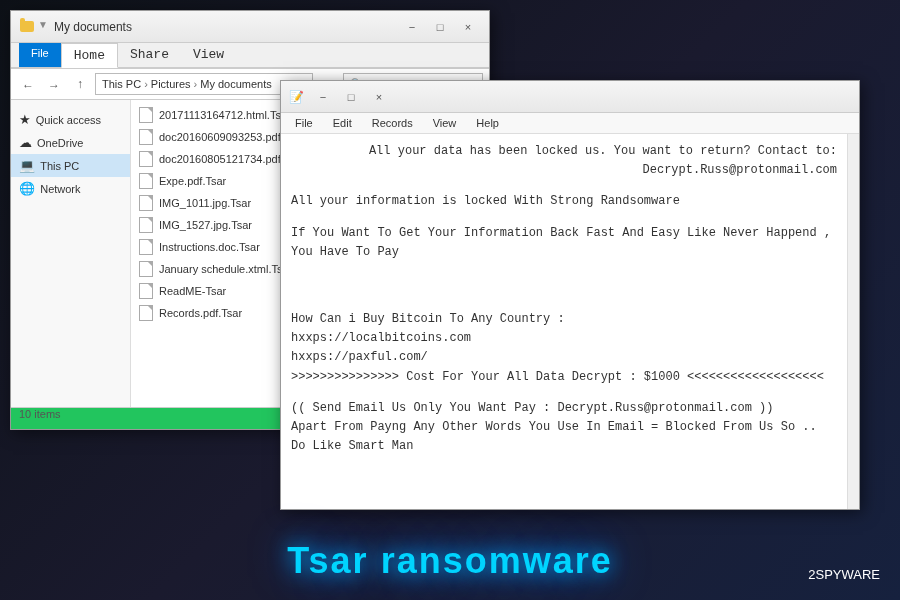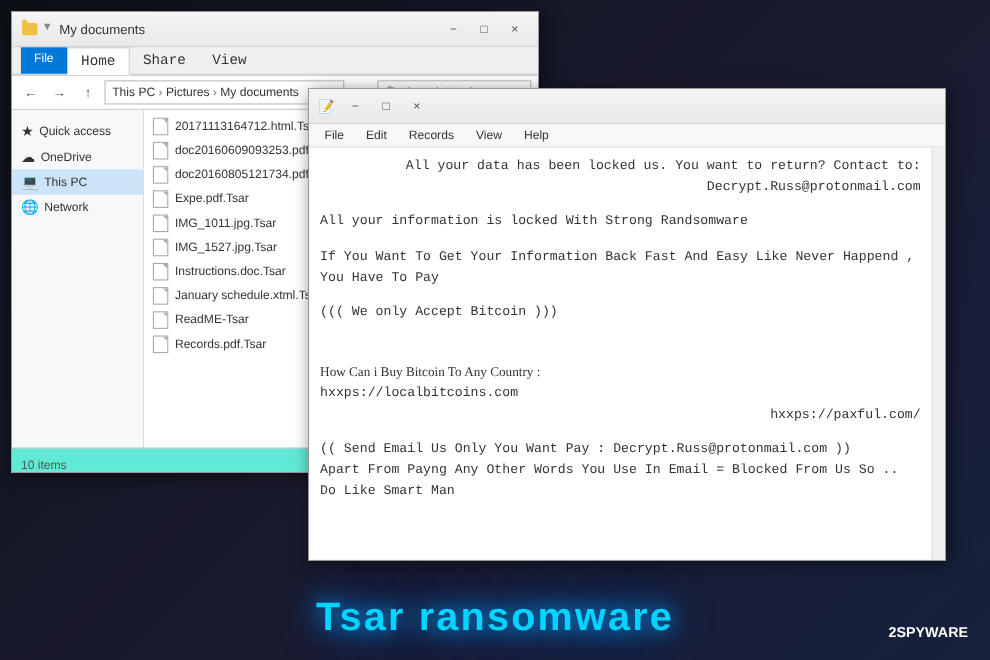--- a/index.html
+++ b/index.html
@@ -33,21 +33,21 @@
       letter-spacing: 2px;
       z-index: 10;
     }
 
     
     .spyware-logo {
       position: absolute;
       bottom: 18px;
       right: 20px;
       font-size: 13px;
-      font-weight: bold;
+      font-weight: normal;
       color: #cc2222;
       z-index: 10;
     }
     .spyware-logo span { color: #ffffff; }
 
     
     .explorer-window {
       position: absolute;
       top: 10px;
       left: 10px;
@@ -264,24 +264,24 @@
       right: 0;
       width: 4px;
       height: 4px;
       background: #aaa;
       clip-path: polygon(0 0, 100% 100%, 100% 0);
     }
 
     
     .status-bar {
       height: 22px;
-      background: #5eead4;
+      background: #22c55e;
       border-top: 1px solid #ccc;
       display: flex;
-      align-items: flex-end;
+      align-items: flex-start;
       padding: 0 8px;
       font-size: 11px;
       color: #555;
     }
 
     
     .notepad-window {
       position: absolute;
       top: 80px;
       left: 280px;
@@ -481,27 +481,27 @@
   </div>
 
   <div class="notepad-body">
     <div class="notepad-content">
     <div style="min-height: 1em; text-align: right;">All your data has been locked us. You want to return? Contact to: Decrypt.Russ@protonmail.com</div>
         <div style="min-height: 1em;"></div>
         <div style="min-height: 1em;">All your information is locked With Strong Randsomware</div>
         <div style="min-height: 1em;"></div>
         <div style="min-height: 1em;">If You Want To Get Your Information Back Fast And Easy Like Never Happend , You Have To Pay</div>
         <div style="min-height: 1em;"></div>
-        <div style="min-height: 1em;">((( We only Accept Bitcoin )))</div>
-        <div style="min-height: 1em;"></div>
-        <div style="min-height: 1em;"></div>
-        <div style="min-height: 1em;"></div>
-        <div style="min-height: 1em; font-family: Liberation Serif, serif;">How Can i Buy Bitcoin To Any Country :</div>
+        <div style="min-height: 1em;"></div>
+        <div style="min-height: 1em;"></div>
+        <div style="min-height: 1em;"></div>
+        <div style="min-height: 1em;">How Can i Buy Bitcoin To Any Country :</div>
         <div style="min-height: 1em;">hxxps://localbitcoins.com</div>
-        <div style="min-height: 1em; text-align: right;">hxxps://paxful.com/</div>
+        <div style="min-height: 1em;">hxxps://paxful.com/</div>
+        <div style="min-height: 1em;">&gt;&gt;&gt;&gt;&gt;&gt;&gt;&gt;&gt;&gt;&gt;&gt;&gt;&gt;&gt; Cost For Your All Data Decrypt : $1000  &lt;&lt;&lt;&lt;&lt;&lt;&lt;&lt;&lt;&lt;&lt;&lt;&lt;&lt;&lt;&lt;&lt;&lt;&lt;</div>
         <div style="min-height: 1em;"></div>
         <div style="min-height: 1em;">(( Send Email Us Only You Want Pay : Decrypt.Russ@protonmail.com ))</div>
         <div style="min-height: 1em;">Apart From Payng Any Other Words You Use In Email = Blocked From Us  So .. Do Like Smart Man</div>
       </div>
     <div class="notepad-scrollbar"></div>
   </div>
 </div>
 
 <div class="bottom-label">Tsar ransomware</div>
 

